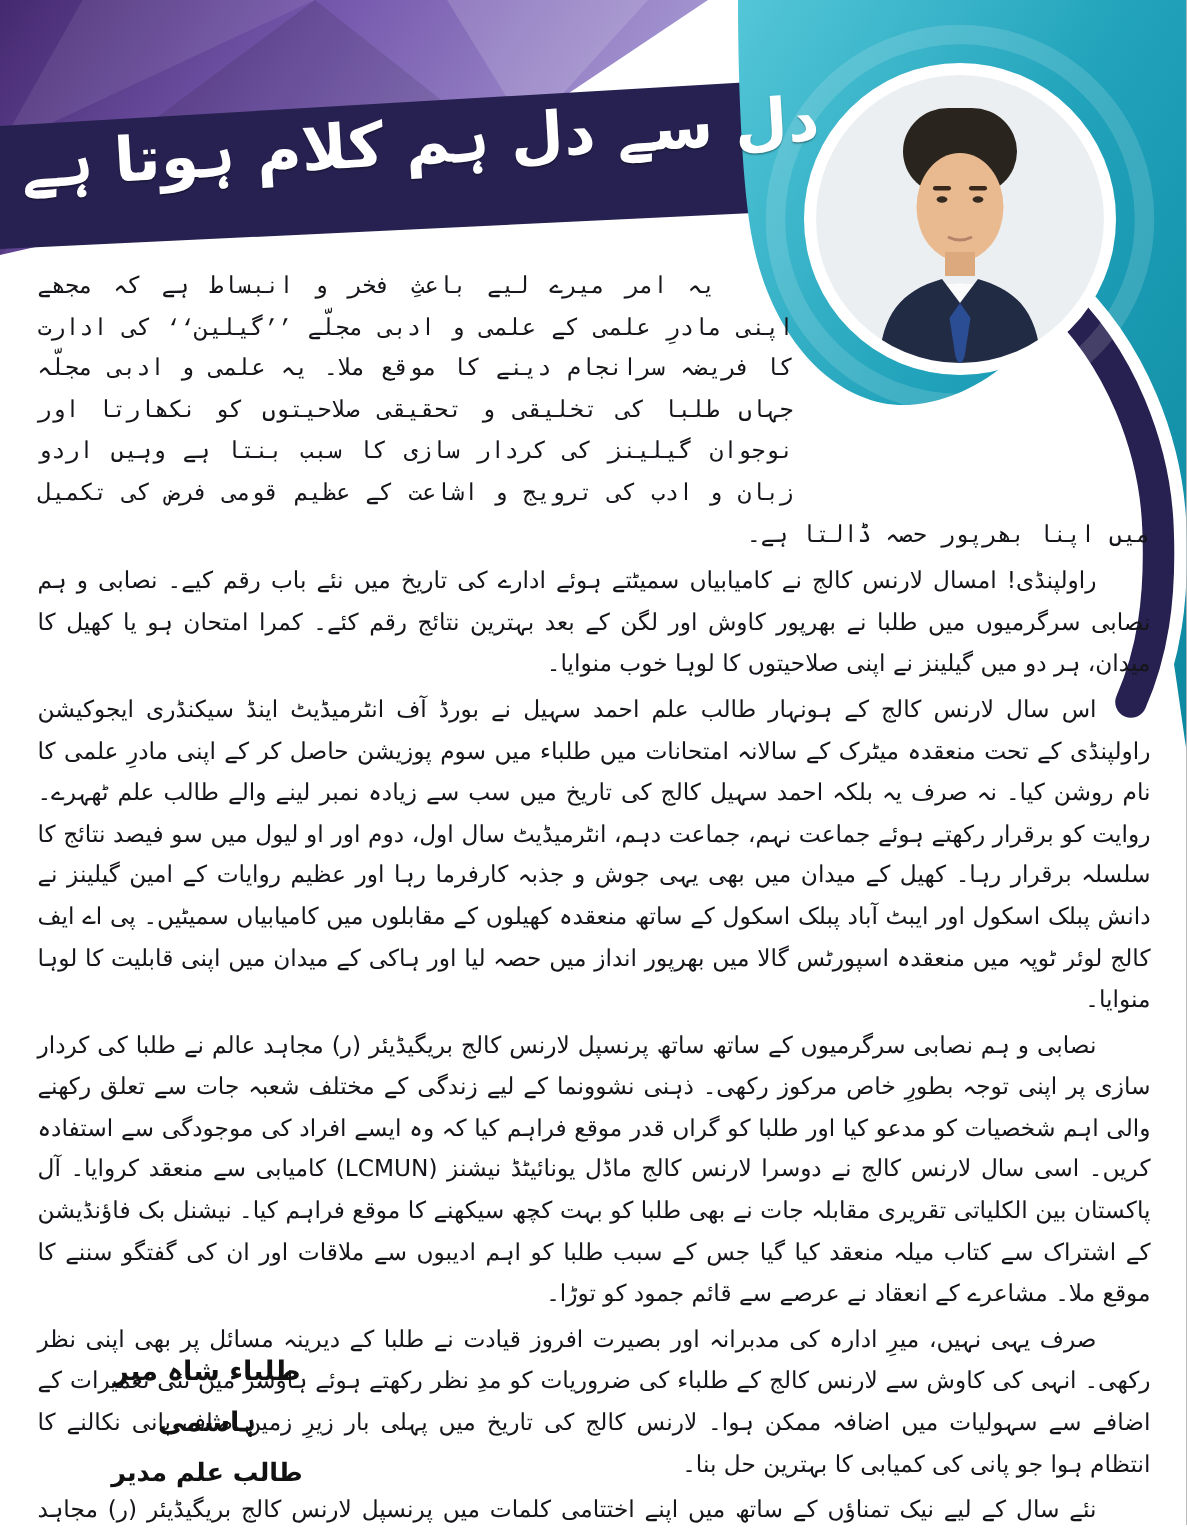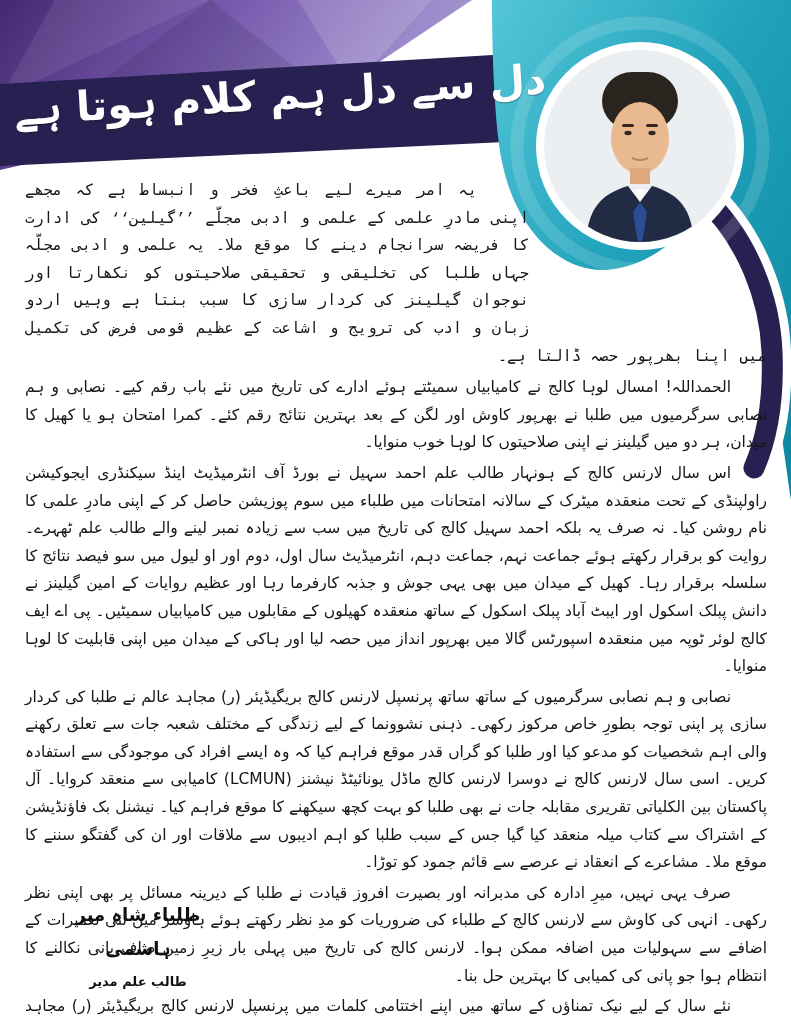--- a/index.html
+++ b/index.html
@@ -29,21 +29,21 @@
     font-size:15.5px;line-height:27.6px;color:#15151a;
   }
   .article p{margin:0 0 3px 0;text-indent:36px;}
   .article p.first{text-indent:52px;font-family:Liberation Mono, monospace;}
   .photo-spacer{float:right;width:238px;height:142px;}
   .signature{
     position:absolute;left:48px;top:898px;width:180px;
     direction:rtl;text-align:center;color:#111;
   }
   .signature .sig-name{font-size:18px;font-weight:bold;line-height:34px;}
-  .signature .sig-role{font-size:13px;font-weight:bold;line-height:32px;}
+  .signature .sig-role{font-size:17px;font-weight:bold;line-height:32px;}
 </style>
 </head>
 <body>
 
 <div class="page">
 
   <svg class="header-art" width="791" height="520" viewBox="0 0 791 520" aria-hidden="true">
     <defs>
       <linearGradient id="purpleGrad" x1="0" y1="0" x2="1" y2="0.25">
         <stop offset="0" stop-color="#45296f"></stop>
@@ -101,21 +101,21 @@
         <path d="M640,202 L633,212 L637,238 L640,244 L643,238 L647,212 Z" fill="#2a4d93"></path>
       </g>
     </g>
   </svg>
 
   <div class="banner-title">دل سے دل ہم کلام ہوتا ہے</div>
 
   <div class="article">
     <div class="photo-spacer"></div>
     <p class="first">یہ امر میرے لیے باعثِ فخر و انبساط ہے کہ مجھے اپنی مادرِ علمی کے علمی و ادبی مجلّے ’’گیلین‘‘ کی ادارت کا فریضہ سرانجام دینے کا موقع ملا۔ یہ علمی و ادبی مجلّہ جہاں طلبا کی تخلیقی و تحقیقی صلاحیتوں کو نکھارتا اور نوجوان گیلینز کی کردار سازی کا سبب بنتا ہے وہیں اردو زبان و ادب کی ترویج و اشاعت کے عظیم قومی فرض کی تکمیل میں اپنا بھرپور حصہ ڈالتا ہے۔</p>
-    <p>الحمداللہ! امسال لوہا کالج نے کامیابیاں سمیٹتے ہوئے ادارے کی تاریخ میں نئے باب رقم کیے۔ نصابی و ہم نصابی سرگرمیوں میں طلبا نے بھرپور کاوش اور لگن کے بعد بہترین نتائج رقم کئے۔ کمرا امتحان ہو یا کھیل کا میدان، ہر دو میں گیلینز نے اپنی صلاحیتوں کا لوہا خوب منوایا۔</p>
+    <p>راولپنڈی! امسال لارنس کالج نے کامیابیاں سمیٹتے ہوئے ادارے کی تاریخ میں نئے باب رقم کیے۔ نصابی و ہم نصابی سرگرمیوں میں طلبا نے بھرپور کاوش اور لگن کے بعد بہترین نتائج رقم کئے۔ کمرا امتحان ہو یا کھیل کا میدان، ہر دو میں گیلینز نے اپنی صلاحیتوں کا لوہا خوب منوایا۔</p>
     <p>اس سال لارنس کالج کے ہونہار طالب علم احمد سہیل نے بورڈ آف انٹرمیڈیٹ اینڈ سیکنڈری ایجوکیشن راولپنڈی کے تحت منعقدہ میٹرک کے سالانہ امتحانات میں طلباء میں سوم پوزیشن حاصل کر کے اپنی مادرِ علمی کا نام روشن کیا۔ نہ صرف یہ بلکہ احمد سہیل کالج کی تاریخ میں سب سے زیادہ نمبر لینے والے طالب علم ٹھہرے۔ روایت کو برقرار رکھتے ہوئے جماعت نہم، جماعت دہم، انٹرمیڈیٹ سال اول، دوم اور او لیول میں سو فیصد نتائج کا سلسلہ برقرار رہا۔ کھیل کے میدان میں بھی یہی جوش و جذبہ کارفرما رہا اور عظیم روایات کے امین گیلینز نے دانش پبلک اسکول اور ایبٹ آباد پبلک اسکول کے ساتھ منعقدہ کھیلوں کے مقابلوں میں کامیابیاں سمیٹیں۔ پی اے ایف کالج لوئر ٹوپہ میں منعقدہ اسپورٹس گالا میں بھرپور انداز میں حصہ لیا اور ہاکی کے میدان میں اپنی قابلیت کا لوہا منوایا۔</p>
     <p>نصابی و ہم نصابی سرگرمیوں کے ساتھ ساتھ پرنسپل لارنس کالج بریگیڈیئر (ر) مجاہد عالم نے طلبا کی کردار سازی پر اپنی توجہ بطورِ خاص مرکوز رکھی۔ ذہنی نشوونما کے لیے زندگی کے مختلف شعبہ جات سے تعلق رکھنے والی اہم شخصیات کو مدعو کیا اور طلبا کو گراں قدر موقع فراہم کیا کہ وہ ایسے افراد کی موجودگی سے استفادہ کریں۔ اسی سال لارنس کالج نے دوسرا لارنس کالج ماڈل یونائیٹڈ نیشنز (LCMUN) کامیابی سے منعقد کروایا۔ آل پاکستان بین الکلیاتی تقریری مقابلہ جات نے بھی طلبا کو بہت کچھ سیکھنے کا موقع فراہم کیا۔ نیشنل بک فاؤنڈیشن کے اشتراک سے کتاب میلہ منعقد کیا گیا جس کے سبب طلبا کو اہم ادیبوں سے ملاقات اور ان کی گفتگو سننے کا موقع ملا۔ مشاعرے کے انعقاد نے عرصے سے قائم جمود کو توڑا۔</p>
     <p>صرف یہی نہیں، میرِ ادارہ کی مدبرانہ اور بصیرت افروز قیادت نے طلبا کے دیرینہ مسائل پر بھی اپنی نظر رکھی۔ انہی کی کاوش سے لارنس کالج کے طلباء کی ضروریات کو مدِ نظر رکھتے ہوئے ہاؤسز میں نئی تعمیرات کے اضافے سے سہولیات میں اضافہ ممکن ہوا۔ لارنس کالج کی تاریخ میں پہلی بار زیرِ زمین صاف پانی نکالنے کا انتظام ہوا جو پانی کی کمیابی کا بہترین حل بنا۔</p>
     <p>نئے سال کے لیے نیک تمناؤں کے ساتھ میں اپنے اختتامی کلمات میں پرنسپل لارنس کالج بریگیڈیئر (ر) مجاہد عالم، وائس پرنسپل محمد ارشد اقبال چوہدری، مدیرِ اعلیٰ اور مجلس ادارت کا شکر گزار ہوں کہ انہوں نے ’’گیلین ۲۰۱۸ء‘‘ کی تکمیل کے تمام مراحل میں رہنمائی اور معاونت فراہم کی۔</p>
   </div>
 
   <div class="signature">
     <div class="sig-name">طلباء شاہ میر ہاشمی</div>
     <div class="sig-role">طالب علم مدیر</div>
   </div>

